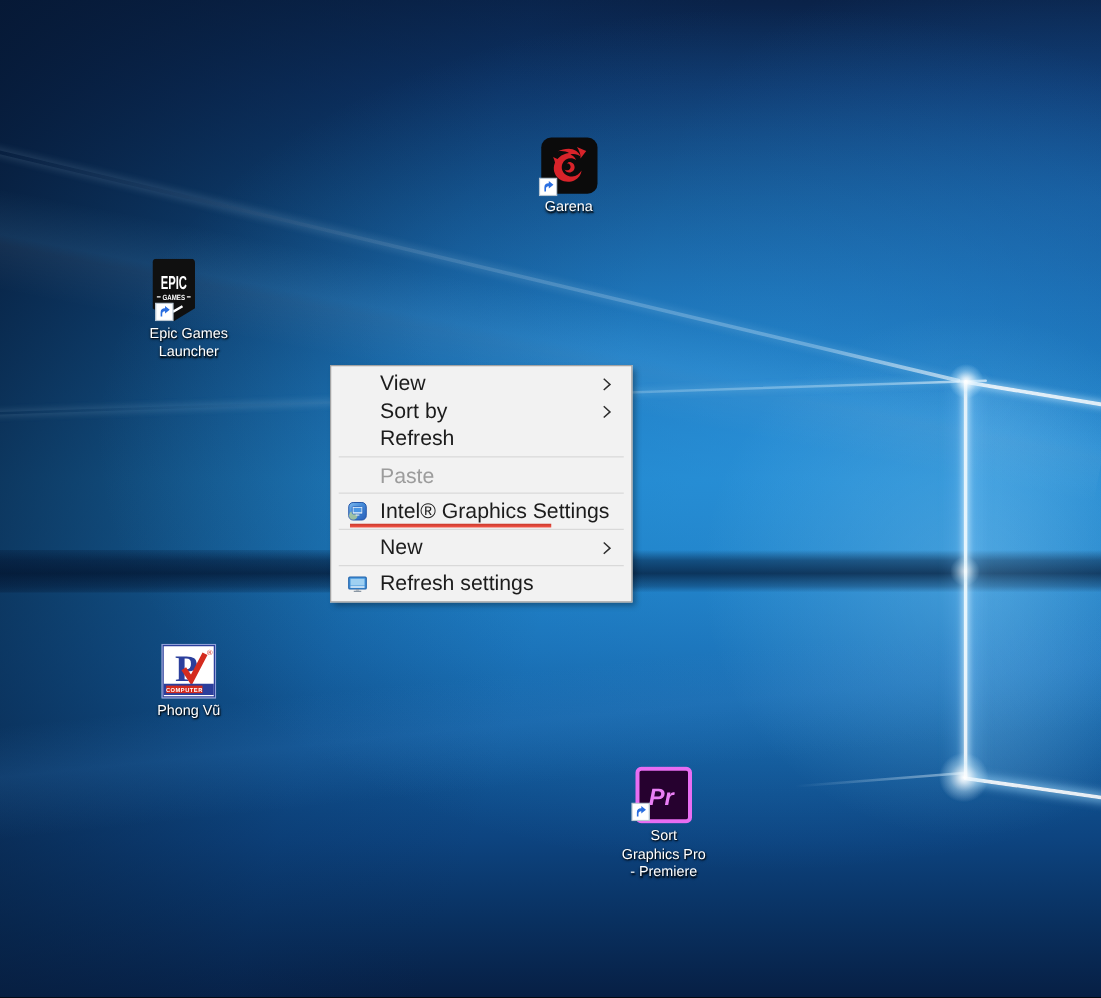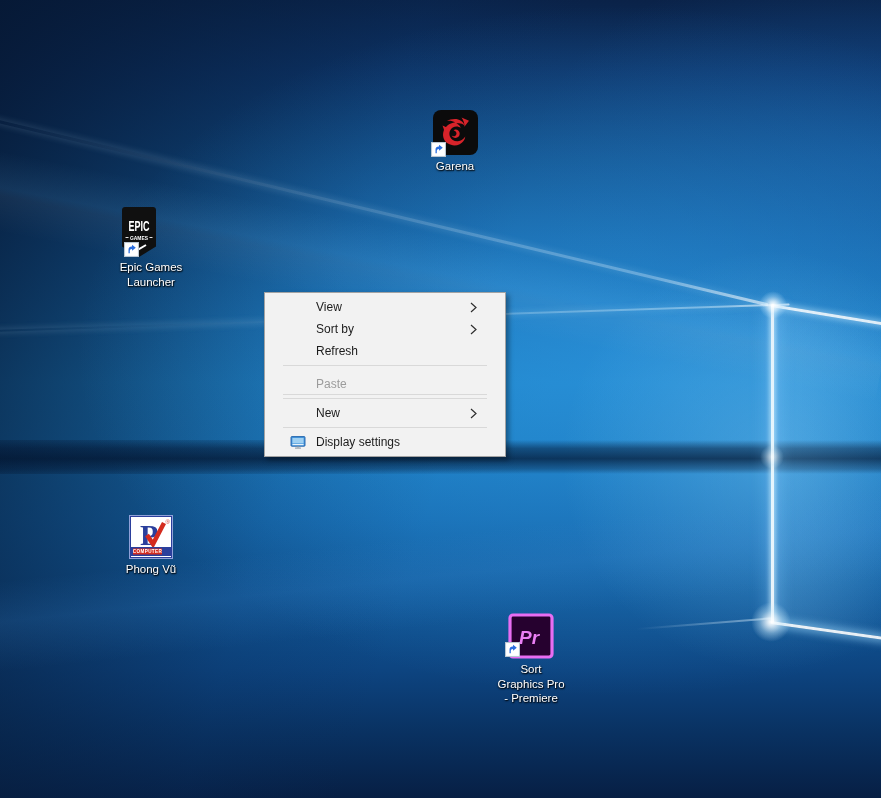--- a/index.html
+++ b/index.html
@@ -63,21 +63,21 @@
   .dicon{position:absolute;width:90px;display:flex;flex-direction:column;align-items:center;cursor:default;}
   .dicon .art{position:relative;}
   .sc-overlay{position:absolute;width:15px;height:15px;line-height:0;}
   .dlabel{margin-top:3px;text-align:center;color:#fff;font-size:11.5px;line-height:14.5px;
     text-shadow:0 1px 2px rgba(0,0,0,.95),1px 1px 1px rgba(0,0,0,.7);}
   
   .context-menu{
     position:absolute;left:264px;top:292px;width:242px;
     background:#f2f2f2;border:1px solid #a3a3a3;
     box-shadow:3px 3px 5px rgba(0,0,0,.35);
-    padding:3px 16px;font-size:12px;color:#1c1c1c;
+    padding:3px 4px;font-size:17px;color:#1c1c1c;
   }
   .menu-item{position:relative;height:22px;display:flex;align-items:center;padding-left:35px;}
   .menu-item.disabled{color:#9c9c9c;align-items:flex-end;}
   .mi-icon{position:absolute;left:9px;top:3px;width:16px;height:16px;line-height:0;}
   .mi-chevron{position:absolute;right:12px;top:6px;line-height:0;}
   .menu-sep{height:1px;background:#d9d9d9;margin:3px 2px;}
   .red-underline{position:absolute;left:11px;top:21px;width:161px;height:3px;
     background:linear-gradient(180deg,#c8372a,#f5574a);}
 </style>
 </head>
@@ -210,20 +210,40 @@
 
     <div class="menu-sep"></div>
 
     <div class="menu-item disabled">
       <span>Paste</span>
     </div>
 
 
     <div class="menu-sep"></div>
 
+    <div class="menu-item">
+      <span class="mi-icon">
+        <svg width="16" height="16" viewBox="0 0 16 16">
+          <defs>
+            <linearGradient id="gi" x1="0" y1="0" x2="1" y2="1">
+              <stop offset="0" stop-color="#7db9ef"></stop>
+                <stop offset=".5" stop-color="#3f86d6"></stop>
+                <stop offset="1" stop-color="#2a5fb8"></stop>
+            </linearGradient>
+          </defs>
+          <rect x="1" y="1" width="14" height="14" rx="3.5" fill="url(#gi)" stroke="#2456a8" stroke-width=".8"></rect>
+          <circle cx="4.6" cy="11.4" r="3.4" fill="#cfe08a" opacity=".65"></circle>
+          <rect x="3.8" y="4.2" width="8.4" height="6" rx=".8" fill="#eaf2fb" stroke="#2e6cc0" stroke-width=".7"></rect>
+          <rect x="4.8" y="5.2" width="6.4" height="3.6" fill="#4a96e4"></rect>
+          <rect x="6.5" y="10.6" width="3" height=".9" fill="#dde8f4"></rect>
+        </svg>
+      </span>
+      <span>Intel® Graphics Settings</span>
+      <div class="red-underline"></div>
+    </div>
 
     <div class="menu-sep"></div>
 
     <div class="menu-item">
       <span>New</span>
       <span class="mi-chevron">
         <svg width="7" height="11" viewBox="0 0 7 11">
             <path d="M1 1l5 4.5L1 10" stroke="#2e2e2e" stroke-width="1.2" fill="none"></path>
           </svg>
       </span>
@@ -234,18 +254,18 @@
     <div class="menu-item">
       <span class="mi-icon">
         <svg width="16" height="16" viewBox="0 0 16 16">
           <rect x="1" y="2.6" width="14" height="9.6" rx=".8" fill="#4596dd" stroke="#1d5fa8" stroke-width=".9"></rect>
           <rect x="2.4" y="4" width="11.2" height="5.4" fill="#9fd0f2"></rect>
           <rect x="2.4" y="10" width="11.2" height="1.2" fill="#e8f2fa"></rect>
           <rect x="6.7" y="12.4" width="2.6" height="1" fill="#8a97a4"></rect>
           <rect x="5" y="13.6" width="6" height="1" fill="#8a97a4"></rect>
         </svg>
       </span>
-      <span>Display settings</span>
+      <span>Refresh settings</span>
     </div>
 
 
   </div>
 </div>
 
 </body></html>

